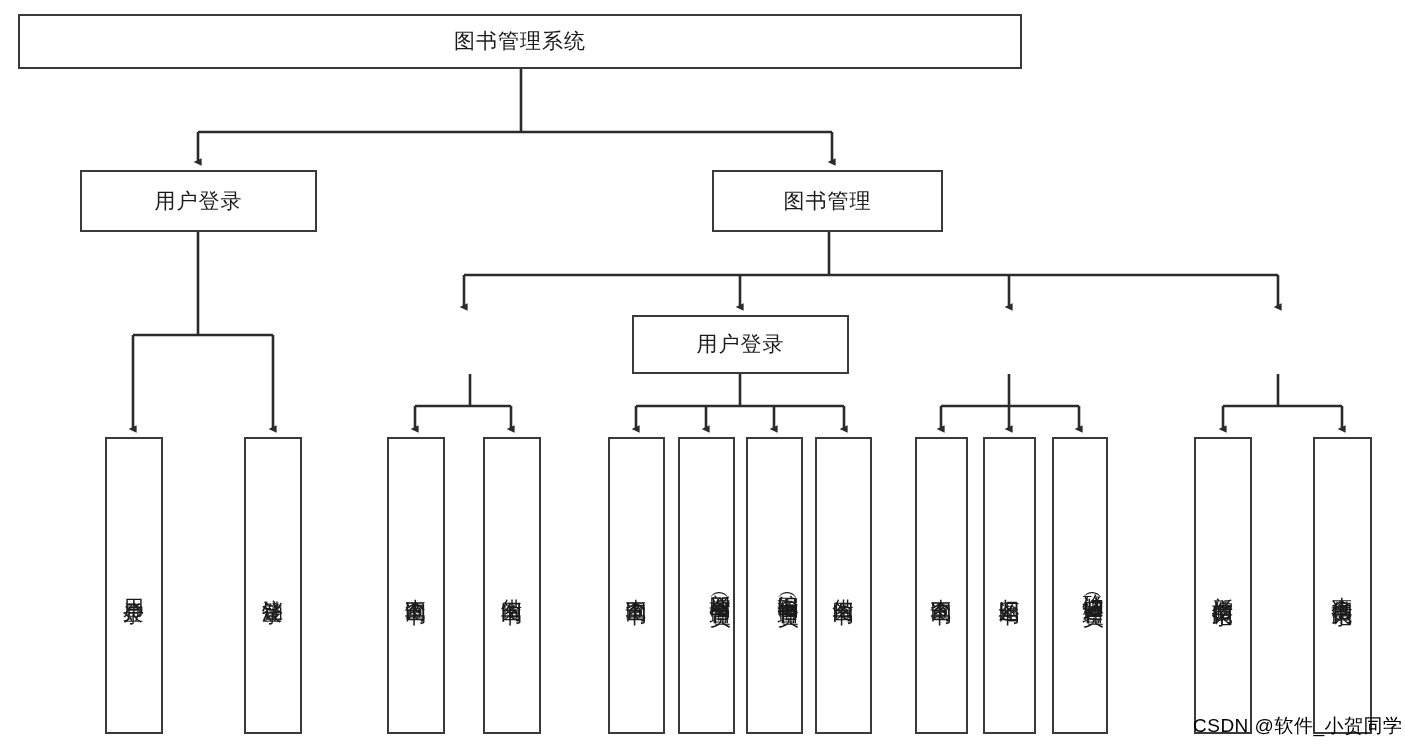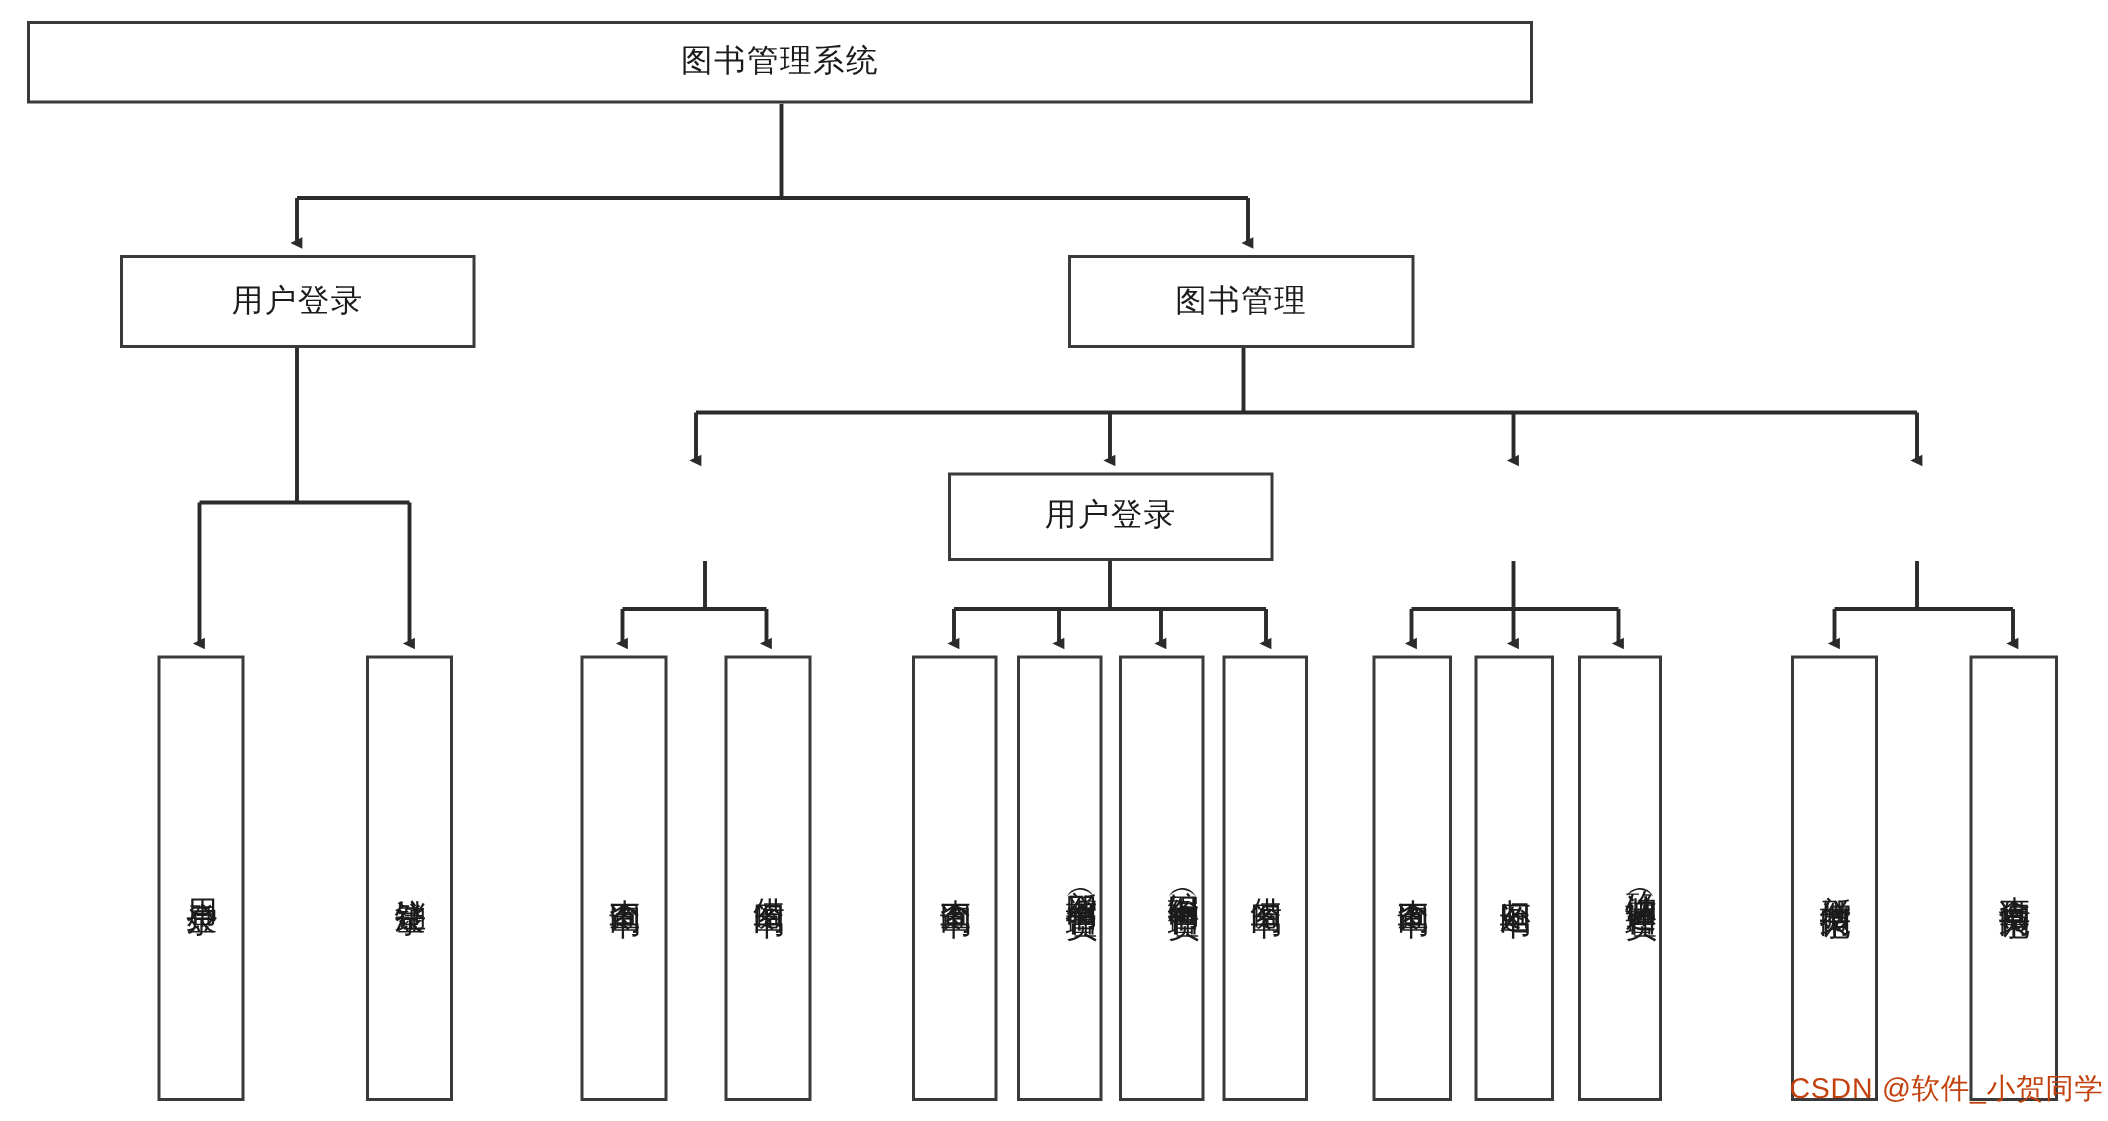--- a/index.html
+++ b/index.html
@@ -54,21 +54,21 @@
     padding-bottom: 6px;
     align-items: flex-start;
     justify-content: center;
   }
   .node-v.center-v {
     align-items: center;
   }
   .watermark {
     position: absolute;
     font-size: 19px;
-    color: #c2410c;
+    color: #000000;
     white-space: nowrap;
     z-index: 3;
     letter-spacing: 0.5px;
     text-align: right;
   }
 </style>
 </head>
 <body>
 
 <div id="diagram">

